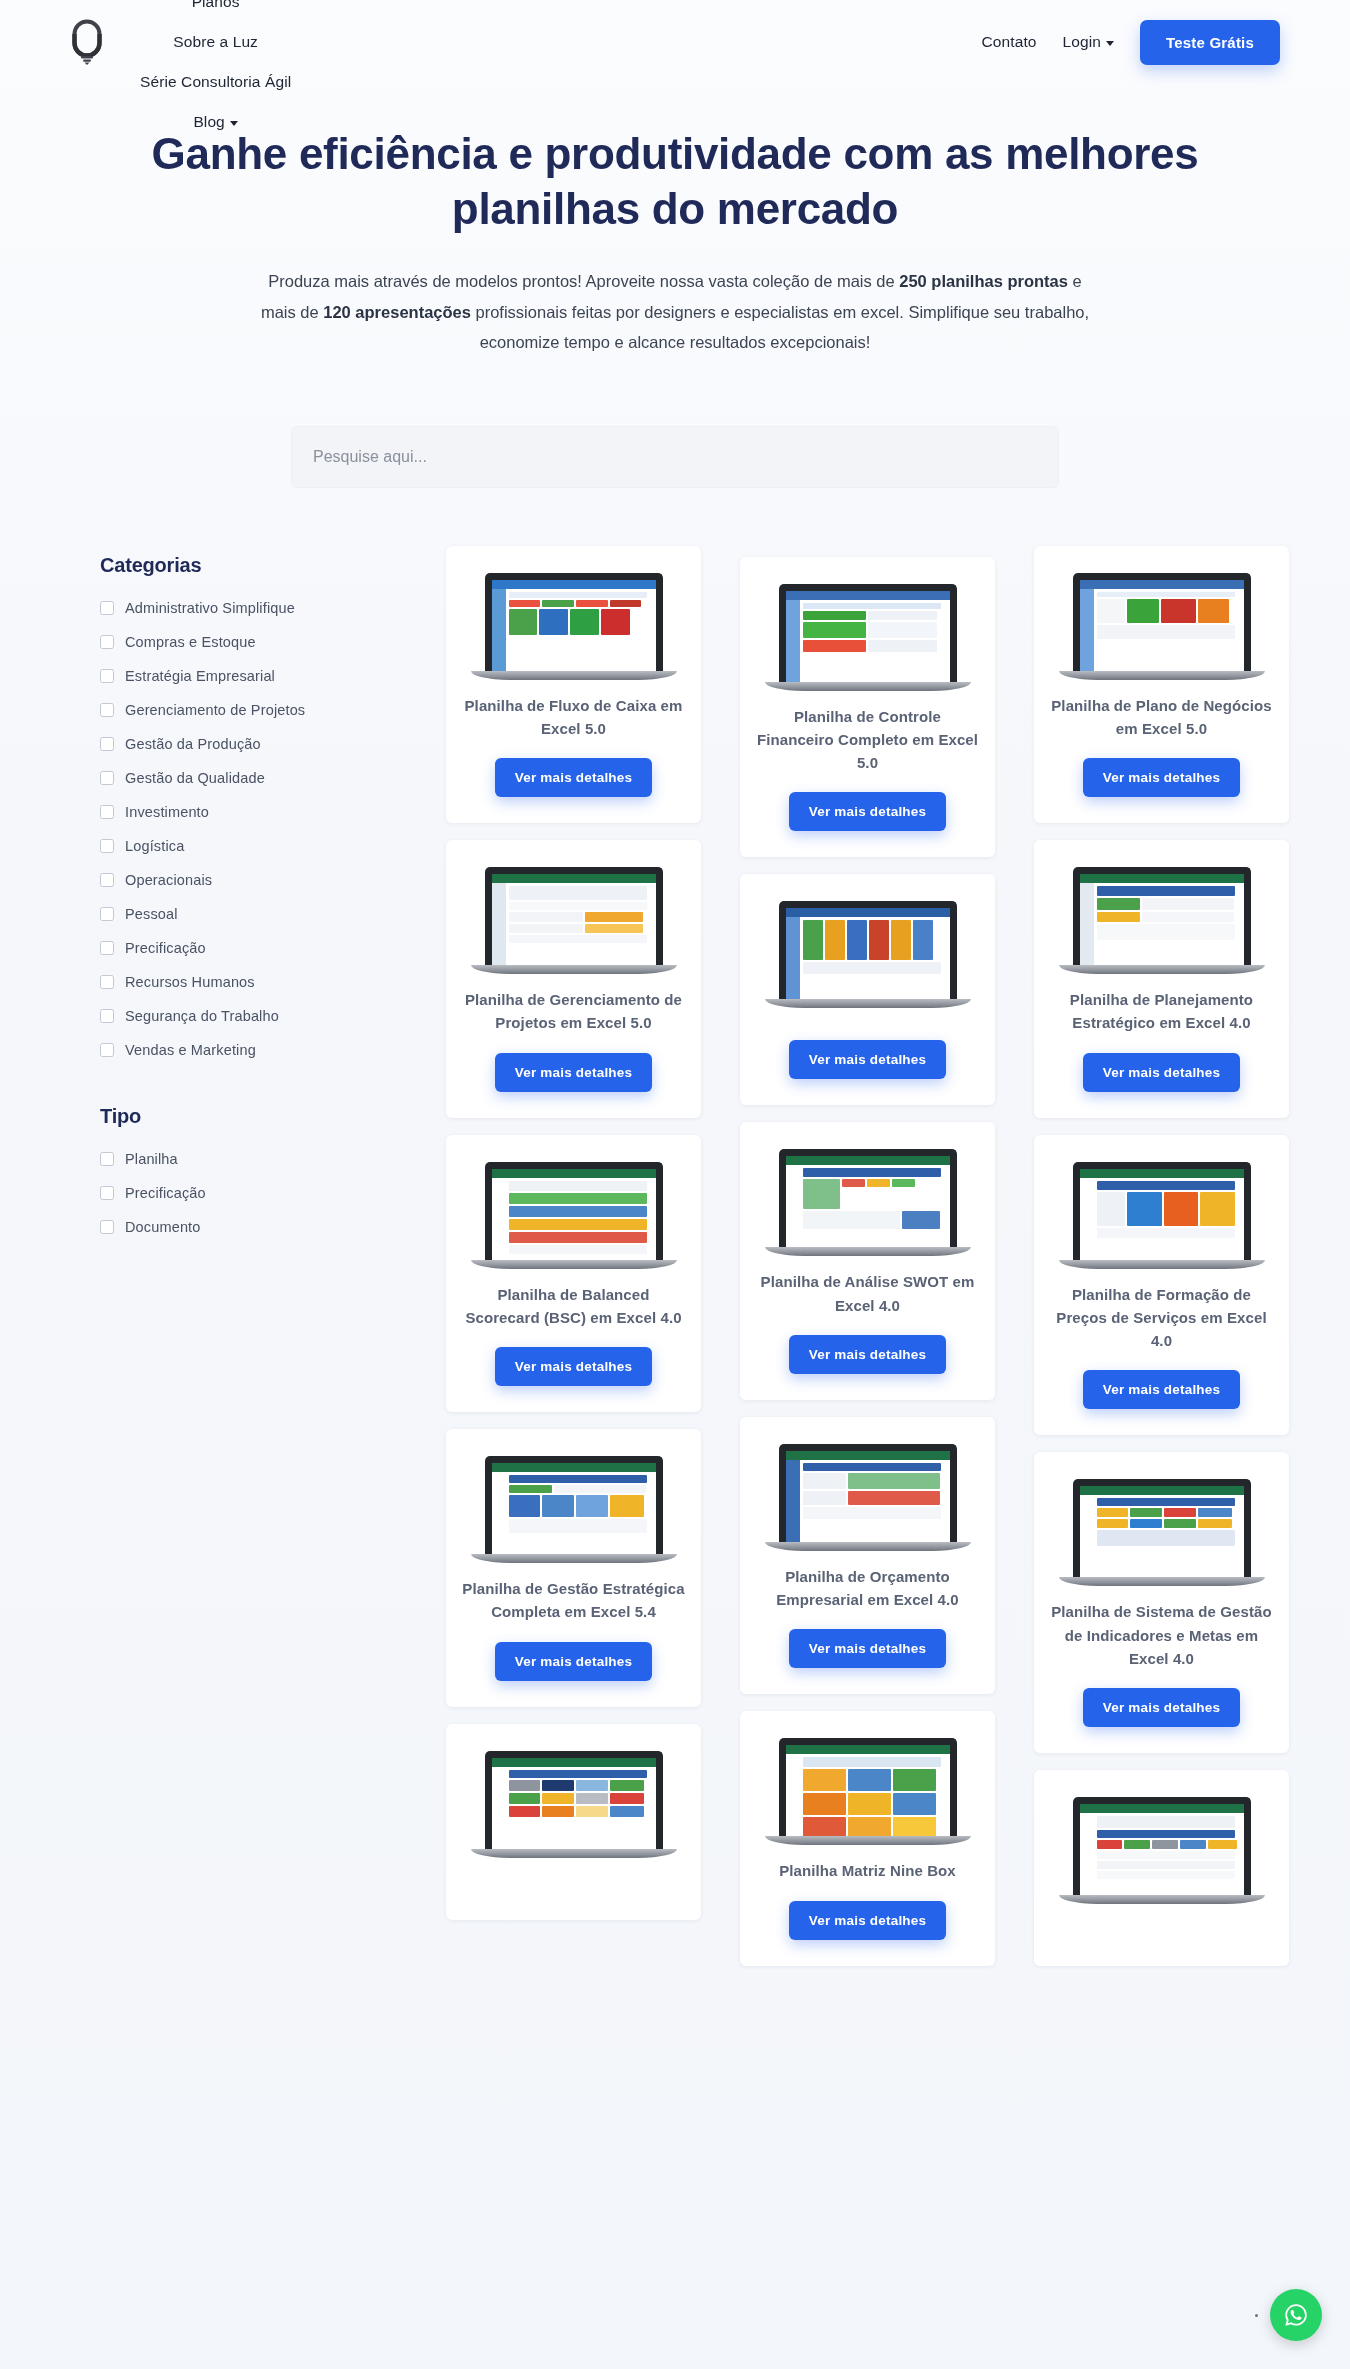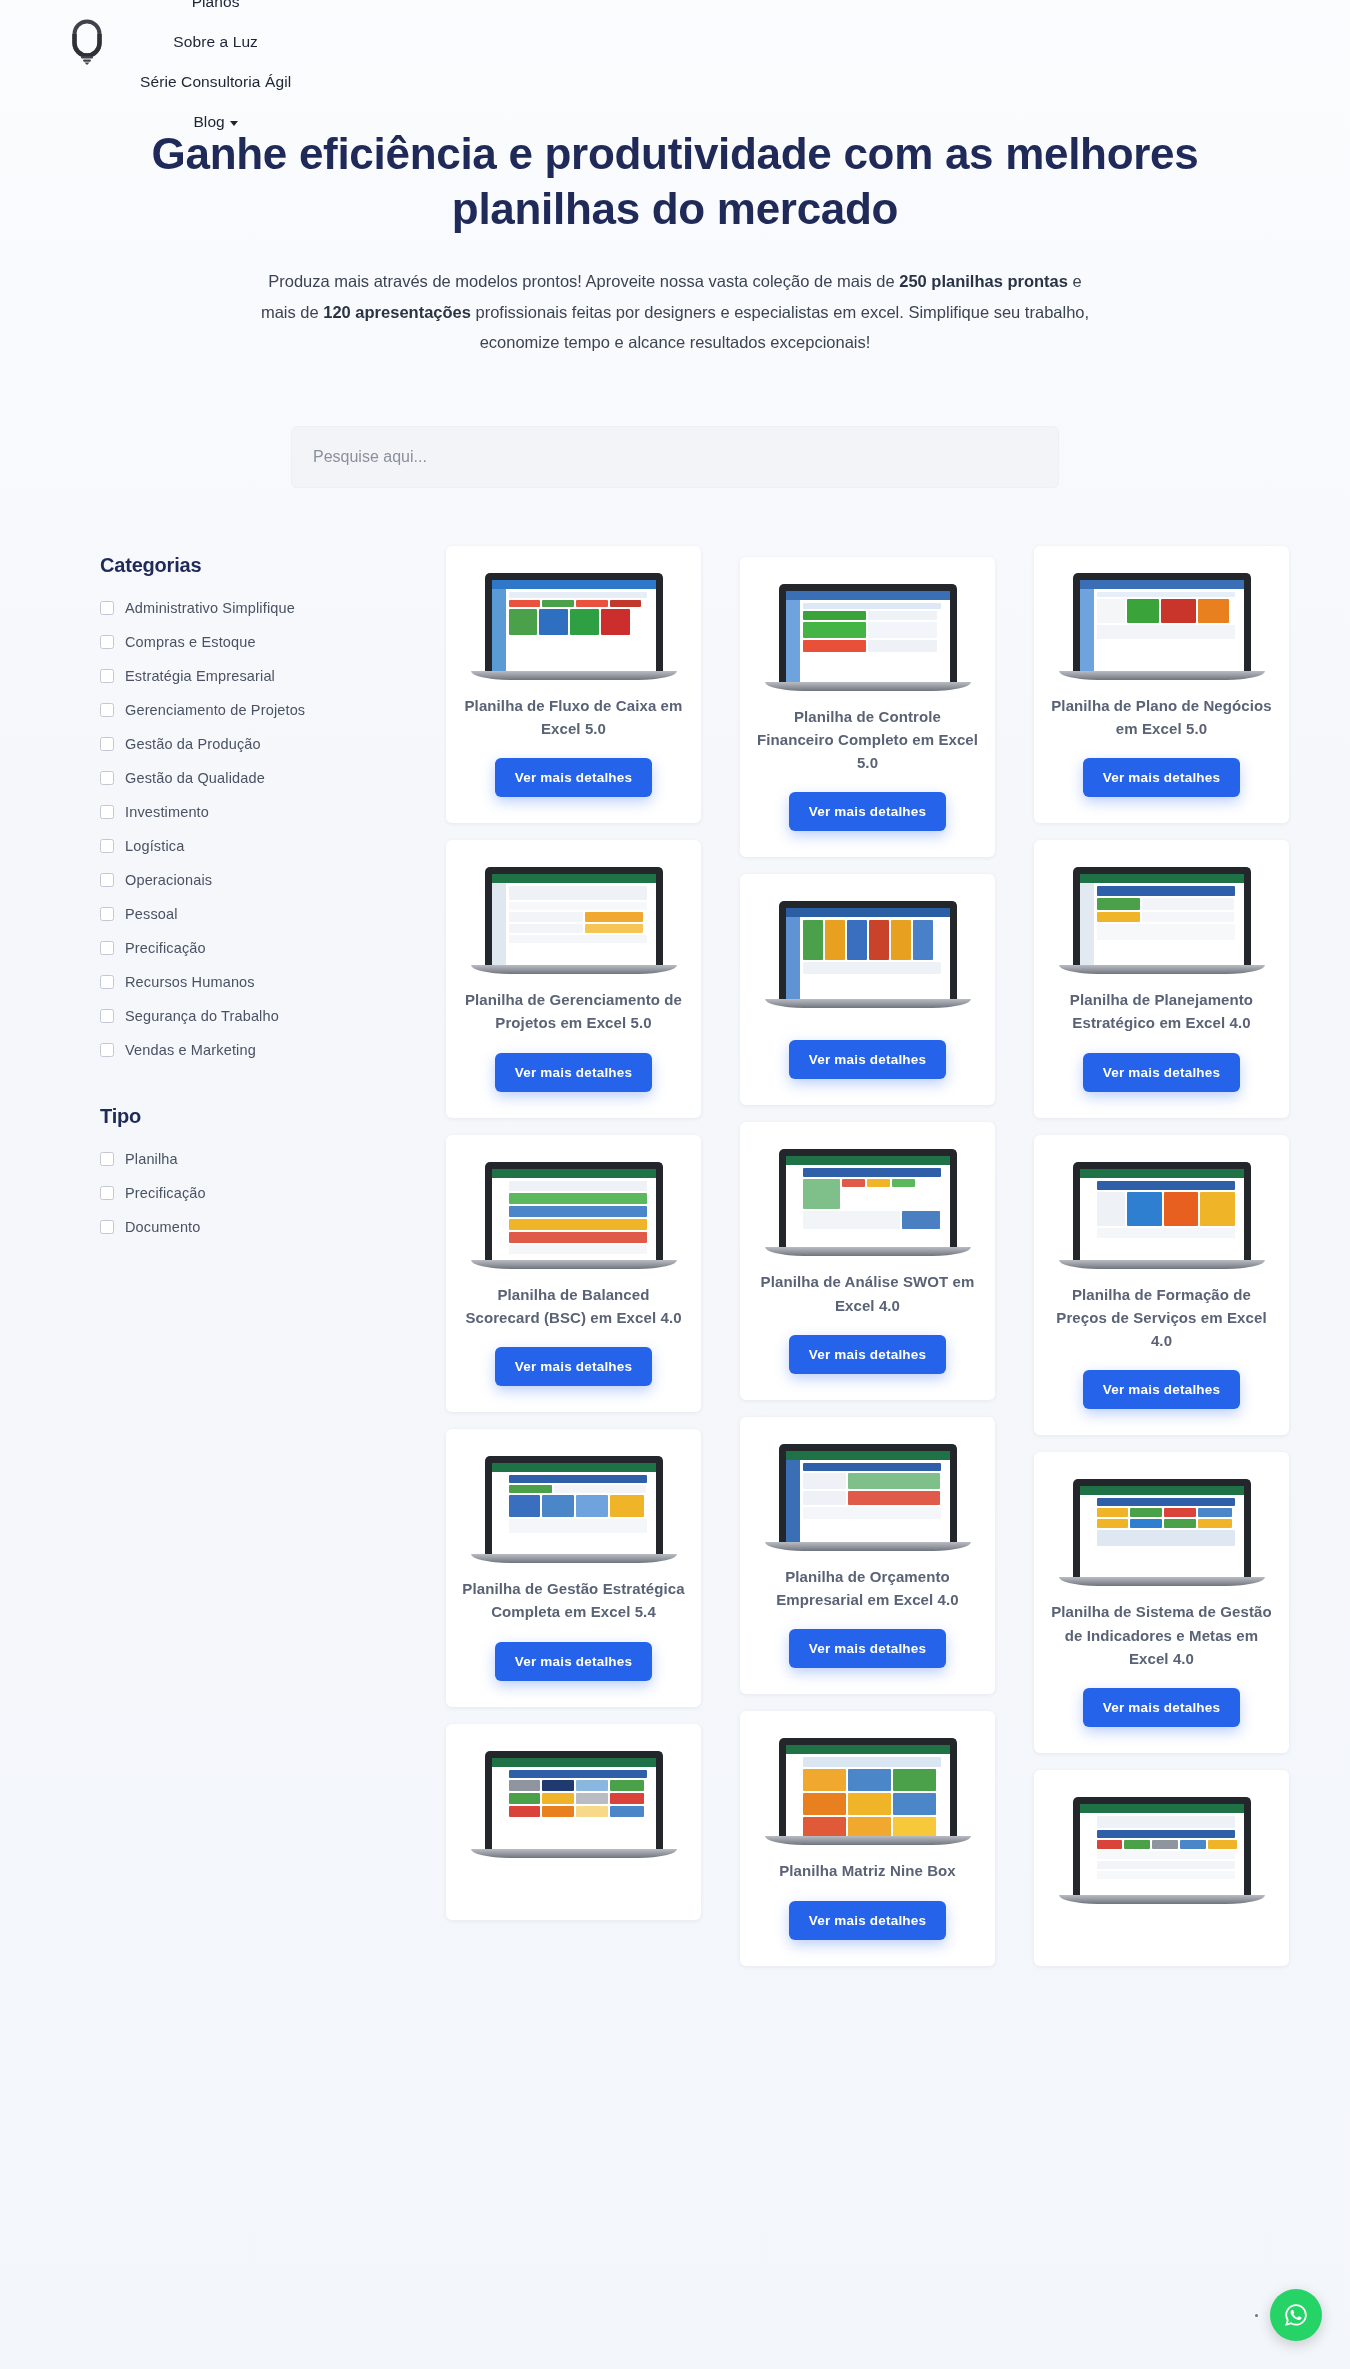--- a/index.html
+++ b/index.html
@@ -277,20 +277,28 @@
     <a class="nav-link active" href="#">Home</a>
     <a class="nav-link" href="#">Planos</a>
     <a class="nav-link" href="#">Sobre a Luz</a>
     <a class="nav-link" href="#">Série Consultoria Ágil</a>
     <a class="nav-link has-caret" href="#">
       <span>Blog</span>
       <i class="caret"></i>
     </a>
   </nav>
 
+  <div class="nav-right">
+    <a class="nav-link" href="#">Contato</a>
+    <a class="nav-link has-caret" href="#">
+      <span>Login</span>
+      <i class="caret"></i>
+    </a>
+    <button class="cta-btn">Teste Grátis</button>
+  </div>
 </header>
 
 <section class="hero">
   <h1>Ganhe eficiência e produtividade com as melhores planilhas do mercado</h1>
   <p>Produza mais através de modelos prontos! Aproveite nossa vasta coleção de mais de <b>250 planilhas prontas</b> e mais de <b>120 apresentações</b> profissionais feitas por designers e especialistas em excel. Simplifique seu trabalho, economize tempo e alcance resultados excepcionais!</p>
 </section>
 
 <div class="search-row">
   <input class="search-input" type="text" placeholder="Pesquise aqui..." style="">
 </div>

